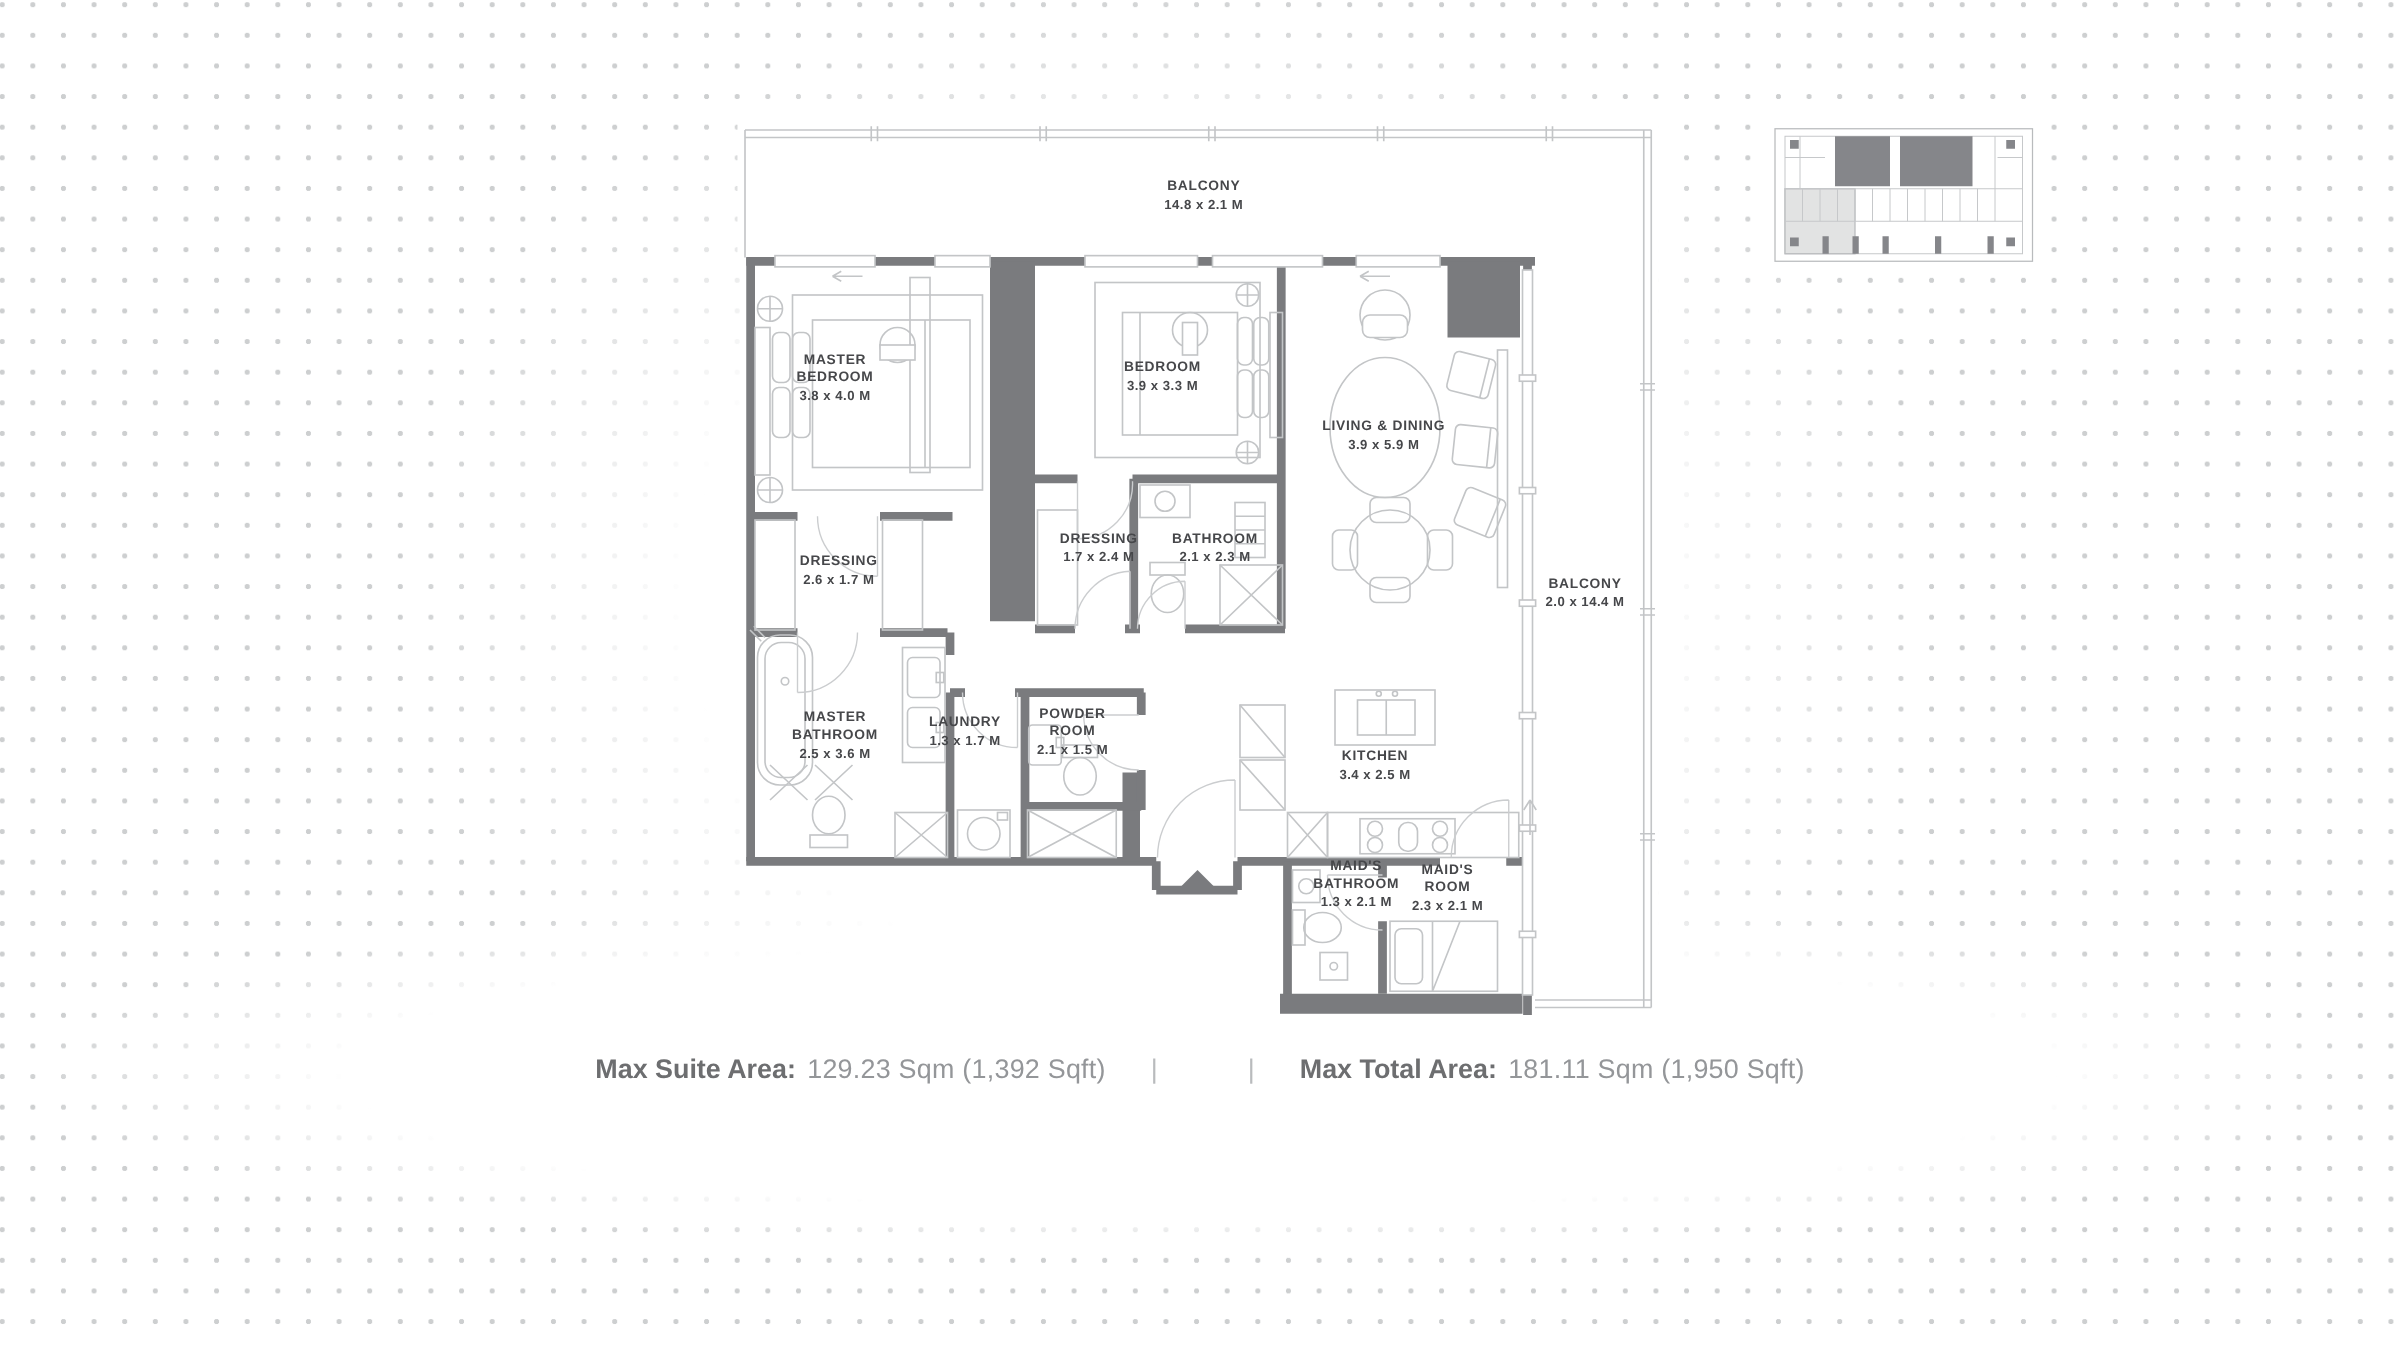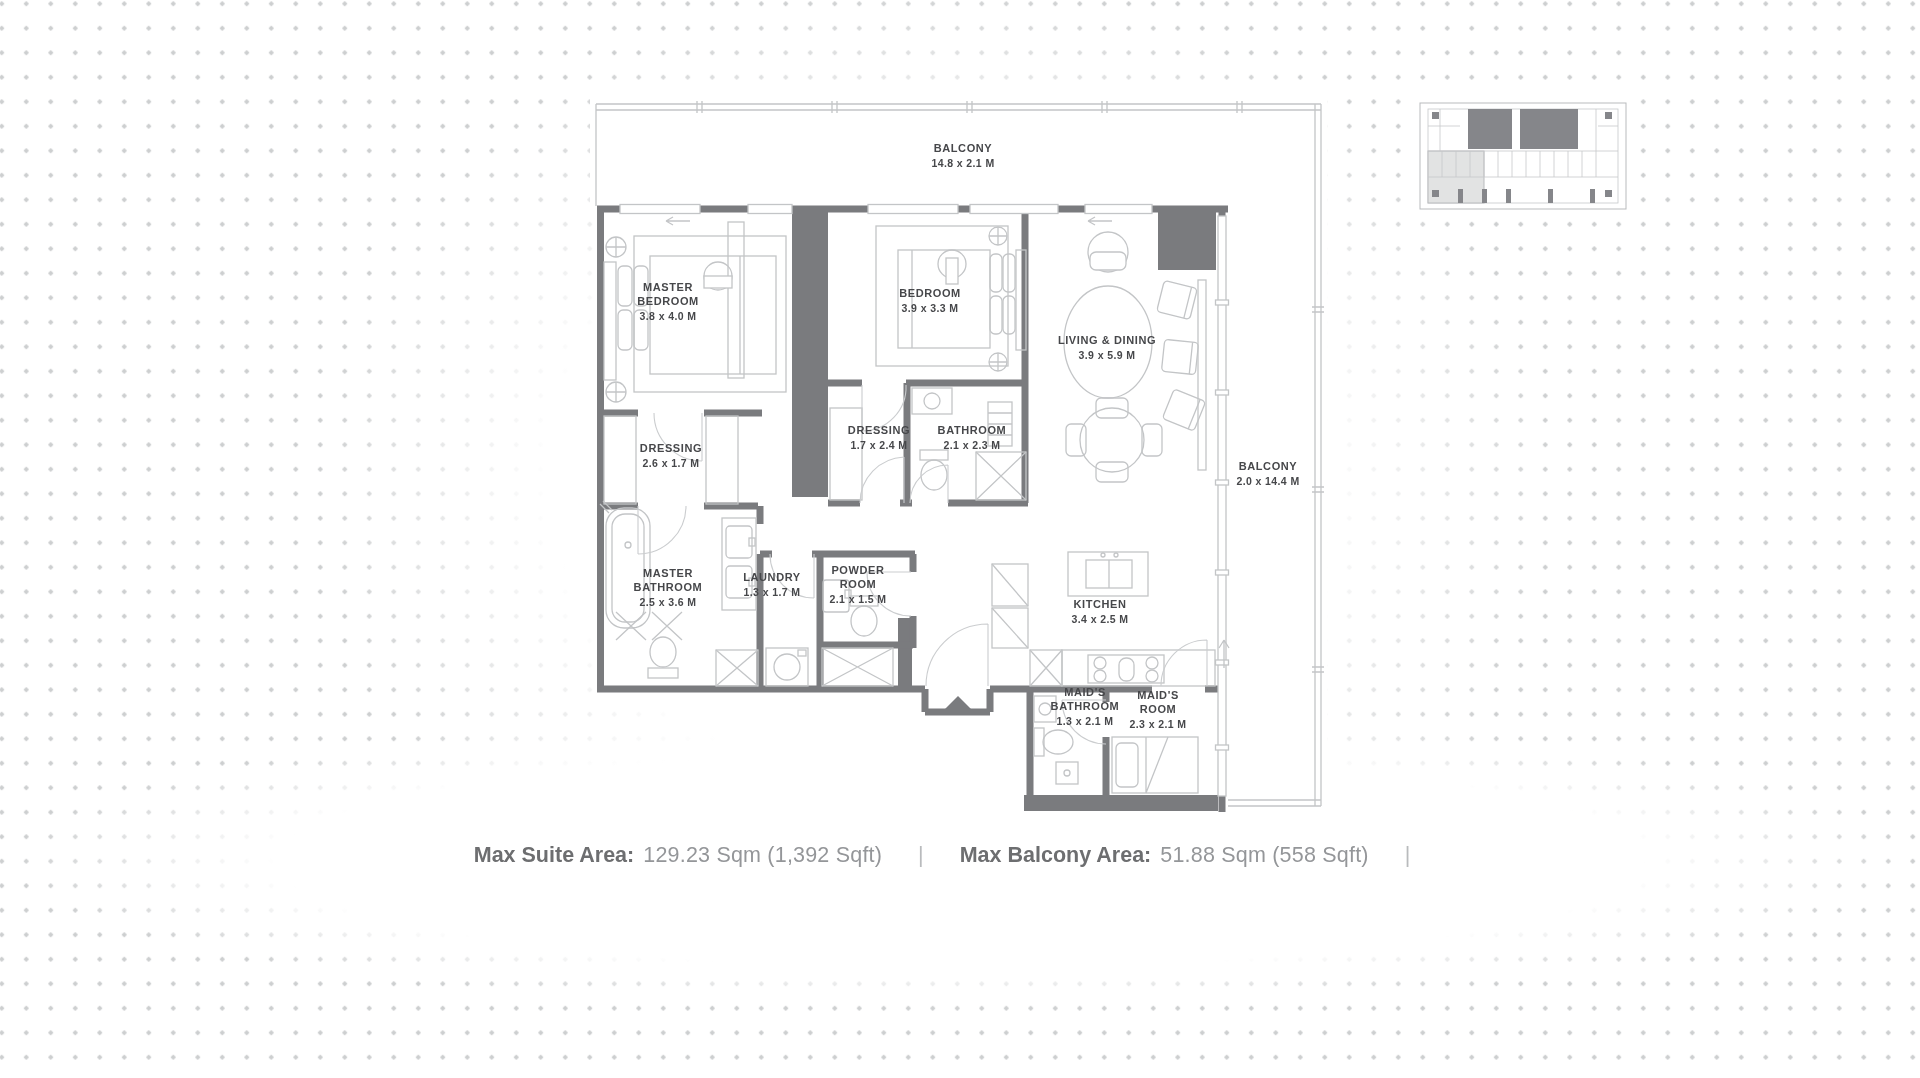--- a/index.html
+++ b/index.html
@@ -342,18 +342,18 @@
       <rect class="kp-dark" x="1548" y="189" width="5" height="14"></rect>
       <rect class="kp-dark" x="1590" y="189" width="5" height="14"></rect>
     </g>
   </svg>
 
   <div class="footer">
     <span class="stat">
       <span class="lbl">Max Suite Area:</span><span class="val">129.23 Sqm (1,392 Sqft)</span>
     </span>
     <span class="sep">|</span>
+    <span class="sep">|</span>
     <span class="stat">
-      <span class="lbl">Max Balcony Area:</span><span class="val">51.88 Sqm (558 Sqft)</span>
+      <span class="lbl">Max Total Area:</span><span class="val">181.11 Sqm (1,950 Sqft)</span>
     </span>
-    <span class="sep">|</span>
   </div>
 </div>
 
 </body></html>

